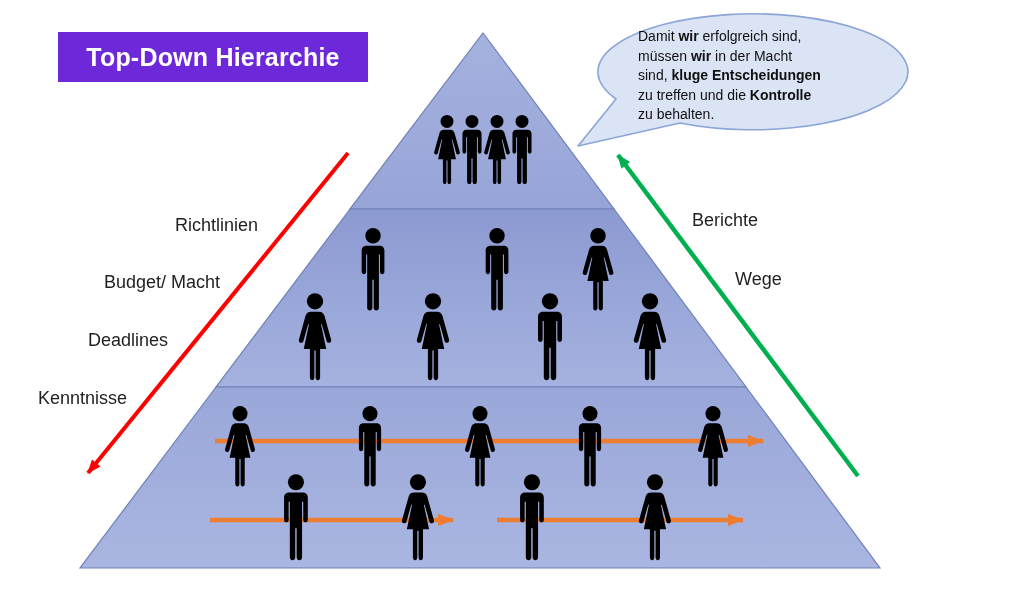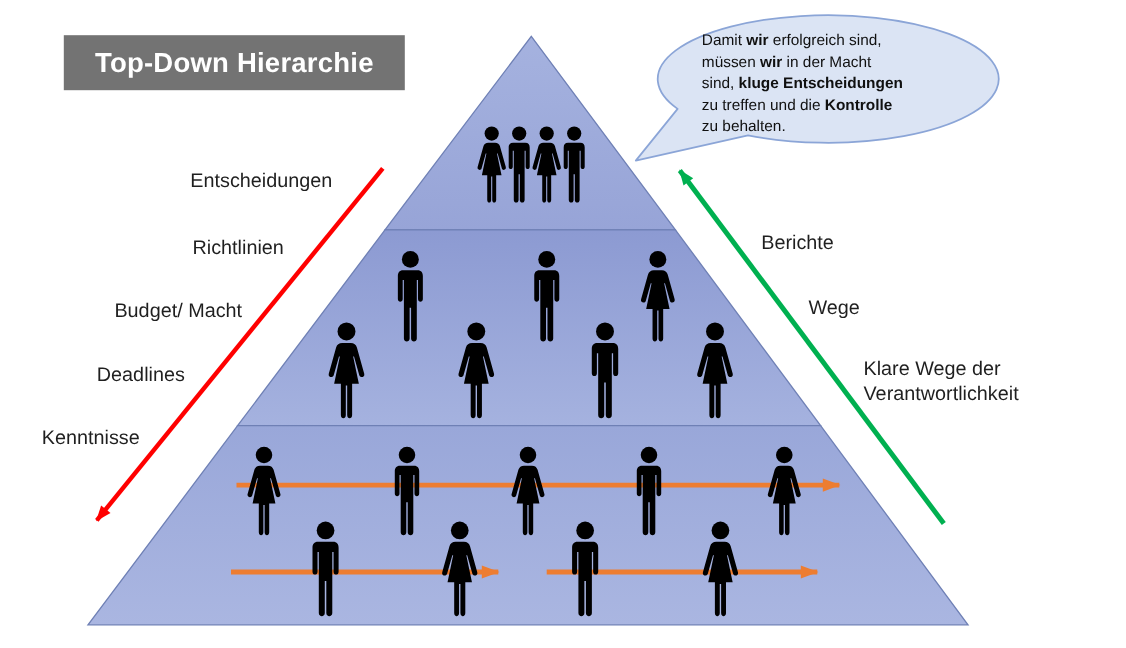--- a/index.html
+++ b/index.html
@@ -3,21 +3,21 @@
 <meta charset="utf-8">
 <style>
   html,body{margin:0;padding:0;background:#ffffff;}
   .scene{
     position:relative;width:1024px;height:589px;background:#ffffff;
     font-family:"Liberation Sans",sans-serif;overflow:hidden;
   }
   svg.layer{position:absolute;left:0;top:0;}
   .title-box{
     position:absolute;left:58px;top:32px;width:310px;height:50px;
-    background:#737373;color:#ffffff;font-weight:bold;font-size:25px;
+    background:#6d28d9;color:#ffffff;font-weight:bold;font-size:25px;
     display:flex;align-items:center;justify-content:center;letter-spacing:.2px;
   }
   .lbl{
     position:absolute;font-size:18px;color:#1f1f1f;white-space:nowrap;line-height:1.2;
   }
   .lbl.wrap{white-space:normal;line-height:1.28;}
   .bubble-text{
     position:absolute;left:638px;top:27px;width:240px;
     font-size:14px;line-height:19.5px;color:#101010;
   }
@@ -109,29 +109,27 @@
 
     <line x1="858" y1="476" x2="618" y2="155" stroke-width="4.5" marker-end="url(#head-green)" stroke="#00b050"></line>
 
     <path d="M680,123 L578,146 L616,99 A155,58 0 1 1 680,123 Z" stroke-width="1.6" stroke-linejoin="round" stroke="#8ba5d7" fill="#dbe4f4"></path>
   </svg>
 
   <div class="title-box">
     <span>Top-Down Hierarchie</span>
   </div>
 
-  <div class="lbl" style="left:173px;top:154px">Entscheidungen</div>
   <div class="lbl" style="left:175px;top:215px">Richtlinien</div>
   <div class="lbl" style="left:104px;top:272px">Budget/ Macht</div>
   <div class="lbl" style="left:88px;top:330px">Deadlines</div>
   <div class="lbl" style="left:38px;top:388px">Kenntnisse</div>
 
   <div class="lbl" style="left:692px;top:210px">Berichte</div>
   <div class="lbl" style="left:735px;top:269px">Wege</div>
-  <div class="lbl wrap" style="left:785px;top:324px;width:175px">Klare Wege der Verantwortlichkeit</div>
 
   <div class="bubble-text" id="bubble-text">
       <div><span>Damit </span><b>wir</b><span> erfolgreich sind,</span></div>
       <div><span>müssen </span><b>wir</b><span> in der Macht</span></div>
       <div><span>sind, </span><b>kluge Entscheidungen</b></div>
       <div><span>zu treffen und die </span><b>Kontrolle</b></div>
       <div><span>zu behalten.</span></div>
     </div>
 
 </div>

